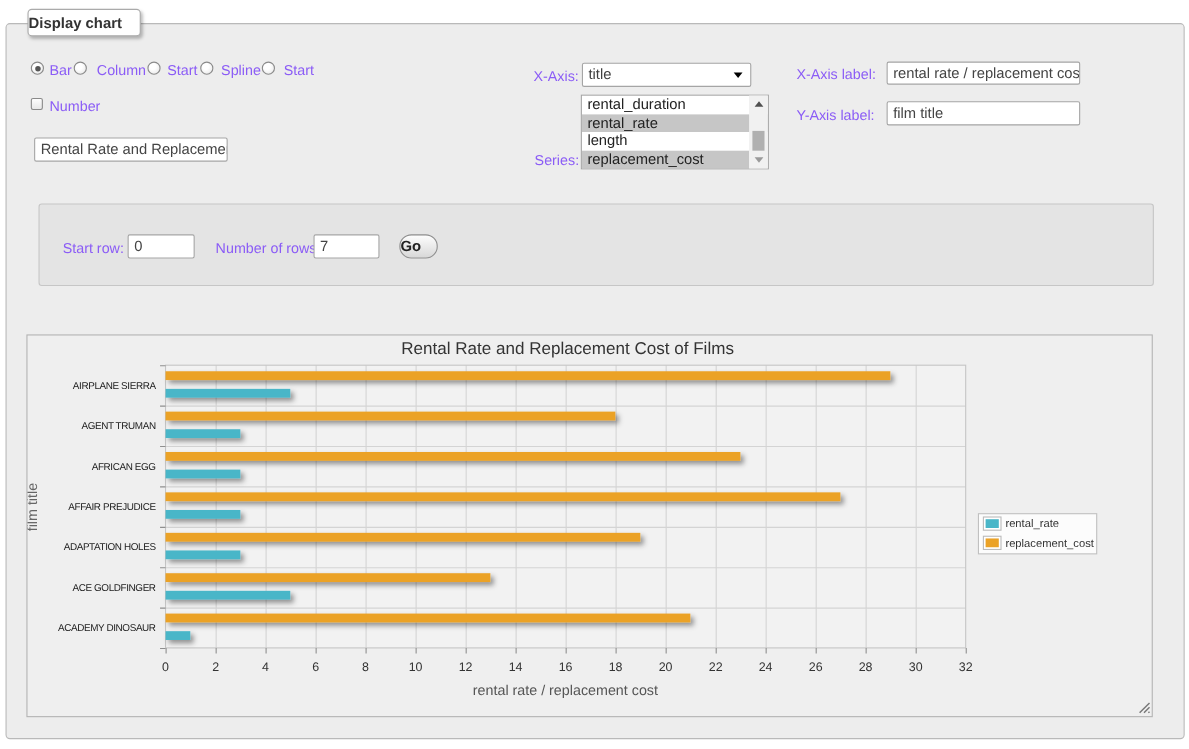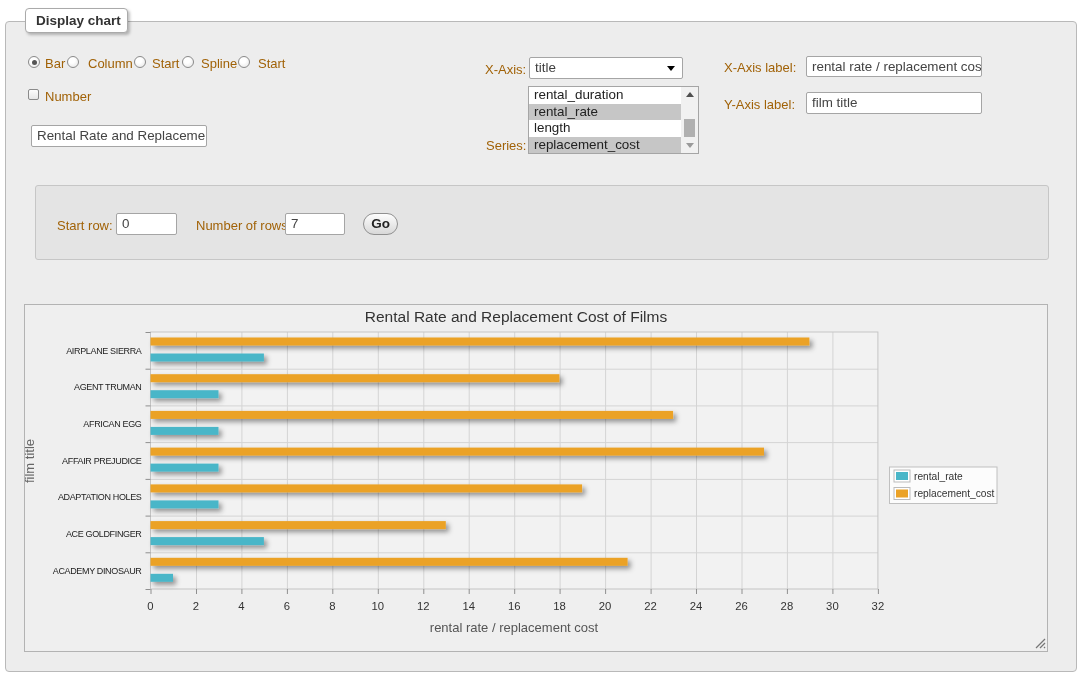--- a/index.html
+++ b/index.html
@@ -1,33 +1,33 @@
 <!DOCTYPE html>
 <html><head><meta charset="utf-8"><style>
 *{margin:0;padding:0;box-sizing:border-box}
 html,body{width:1081px;height:681px;background:#fff;font-family:"Liberation Sans",sans-serif;position:relative;overflow:hidden}
 .fs{position:absolute;left:5px;top:21px;width:1072px;height:651px;background:#ededed;border:1px solid #b9b9b9;border-radius:4px}
-.legendbox{position:absolute;left:25px;top:8px;width:103px;height:25px;background:#fff;border:1px solid #aaa;border-radius:4px;box-shadow:2px 2px 3px rgba(0,0,0,0.25);font-weight:bold;font-size:13.5px;color:#333;line-height:23px;padding-left:10px}
-.lbl{position:absolute;font-size:13px;color:#a16207;white-space:nowrap}
+.legendbox{position:absolute;left:25px;top:8px;width:103px;height:25px;background:#fff;border:1px solid #aaa;border-radius:4px;box-shadow:2px 2px 3px rgba(0,0,0,0.25);font-weight:bold;font-size:13.5px;color:#333;line-height:23px;}
+.lbl{position:absolute;font-size:13px;color:#8b5cf6;white-space:nowrap}
 .radio{position:absolute;width:12px;height:12px;border:1px solid #8a8a8a;border-radius:50%;background:radial-gradient(circle at 40% 35%,#fff 30%,#e3e3e3)}
 .radio.on:after{content:"";position:absolute;left:2.5px;top:2.5px;width:5px;height:5px;border-radius:50%;background:#555}
 .cb{position:absolute;width:11px;height:11px;border:1px solid #8a8a8a;border-radius:2px;background:linear-gradient(#fdfdfd,#e7e7e7)}
 .inp{position:absolute;background:#fff;border:1px solid #a5a5a5;border-radius:2px;font-size:13.4px;color:#444;line-height:20px;padding:0 5px;white-space:nowrap;overflow:hidden}
 .sel{position:absolute;left:529px;top:57px;width:154px;height:22px;background:#fff;border:1px solid #a5a5a5;border-radius:2px;font-size:13.4px;color:#404040;line-height:20px;padding:0 5px}
 .sel:after{content:"";position:absolute;right:7px;top:8px;border-left:4px solid transparent;border-right:4px solid transparent;border-top:5px solid #000}
 .list{position:absolute;left:528px;top:86px;width:171px;height:68px;background:#fff;border:1px solid #a5a5a5;font-size:13.4px;color:#222}
 .opt{height:16.5px;line-height:16.5px;padding-left:5px;white-space:nowrap}
 .opt.s{background:#c6c6c6}
 .sbar{position:absolute;right:0;top:0;width:17px;height:66px;background:#f1f1f1}
 .sbtn{position:absolute;left:0;width:17px;height:16px;background:#f1f1f1}
 .tri-u{position:absolute;left:4.5px;top:5px;border-left:4px solid transparent;border-right:4px solid transparent;border-bottom:5px solid #505050}
 .tri-d{position:absolute;left:4.5px;top:6px;border-left:4px solid transparent;border-right:4px solid transparent;border-top:5px solid #9a9a9a}
 .thumb{position:absolute;left:3px;top:32px;width:11px;height:19px;background:#b0b0b0}
 .panel{position:absolute;left:35px;top:185px;width:1014px;height:75px;background:#e4e4e4;border:1px solid #c6c6c6;border-radius:3px}
-.gobtn{position:absolute;left:363px;top:213px;width:35px;height:22px;border:1px solid #909090;border-radius:11px;background:linear-gradient(#fdfdfd,#d8d8d8);font-size:13.5px;font-weight:bold;color:#222;text-align:center;line-height:20px}
+.gobtn{position:absolute;left:363px;top:213px;width:35px;height:22px;border:1px solid #909090;border-radius:11px;background:linear-gradient(#fdfdfd,#d8d8d8);font-size:13.5px;font-weight:bold;color:#222;line-height:20px}
 .chart{position:absolute;left:24px;top:304px;width:1024px;height:348px;background:#efefef;border:1px solid #b3b3b3}
 </style></head><body>
 <div class="fs"></div>
 <div class="legendbox">Display chart</div>
 <span class="radio on" style="left:28px;top:56px"></span>
 <span class="lbl" style="left:45px;top:56px">Bar</span>
 <span class="radio" style="left:67px;top:56px"></span>
 <span class="lbl" style="left:88px;top:56px">Column</span>
 <span class="radio" style="left:134px;top:56px"></span>
 <span class="lbl" style="left:152px;top:56px">Start</span>

